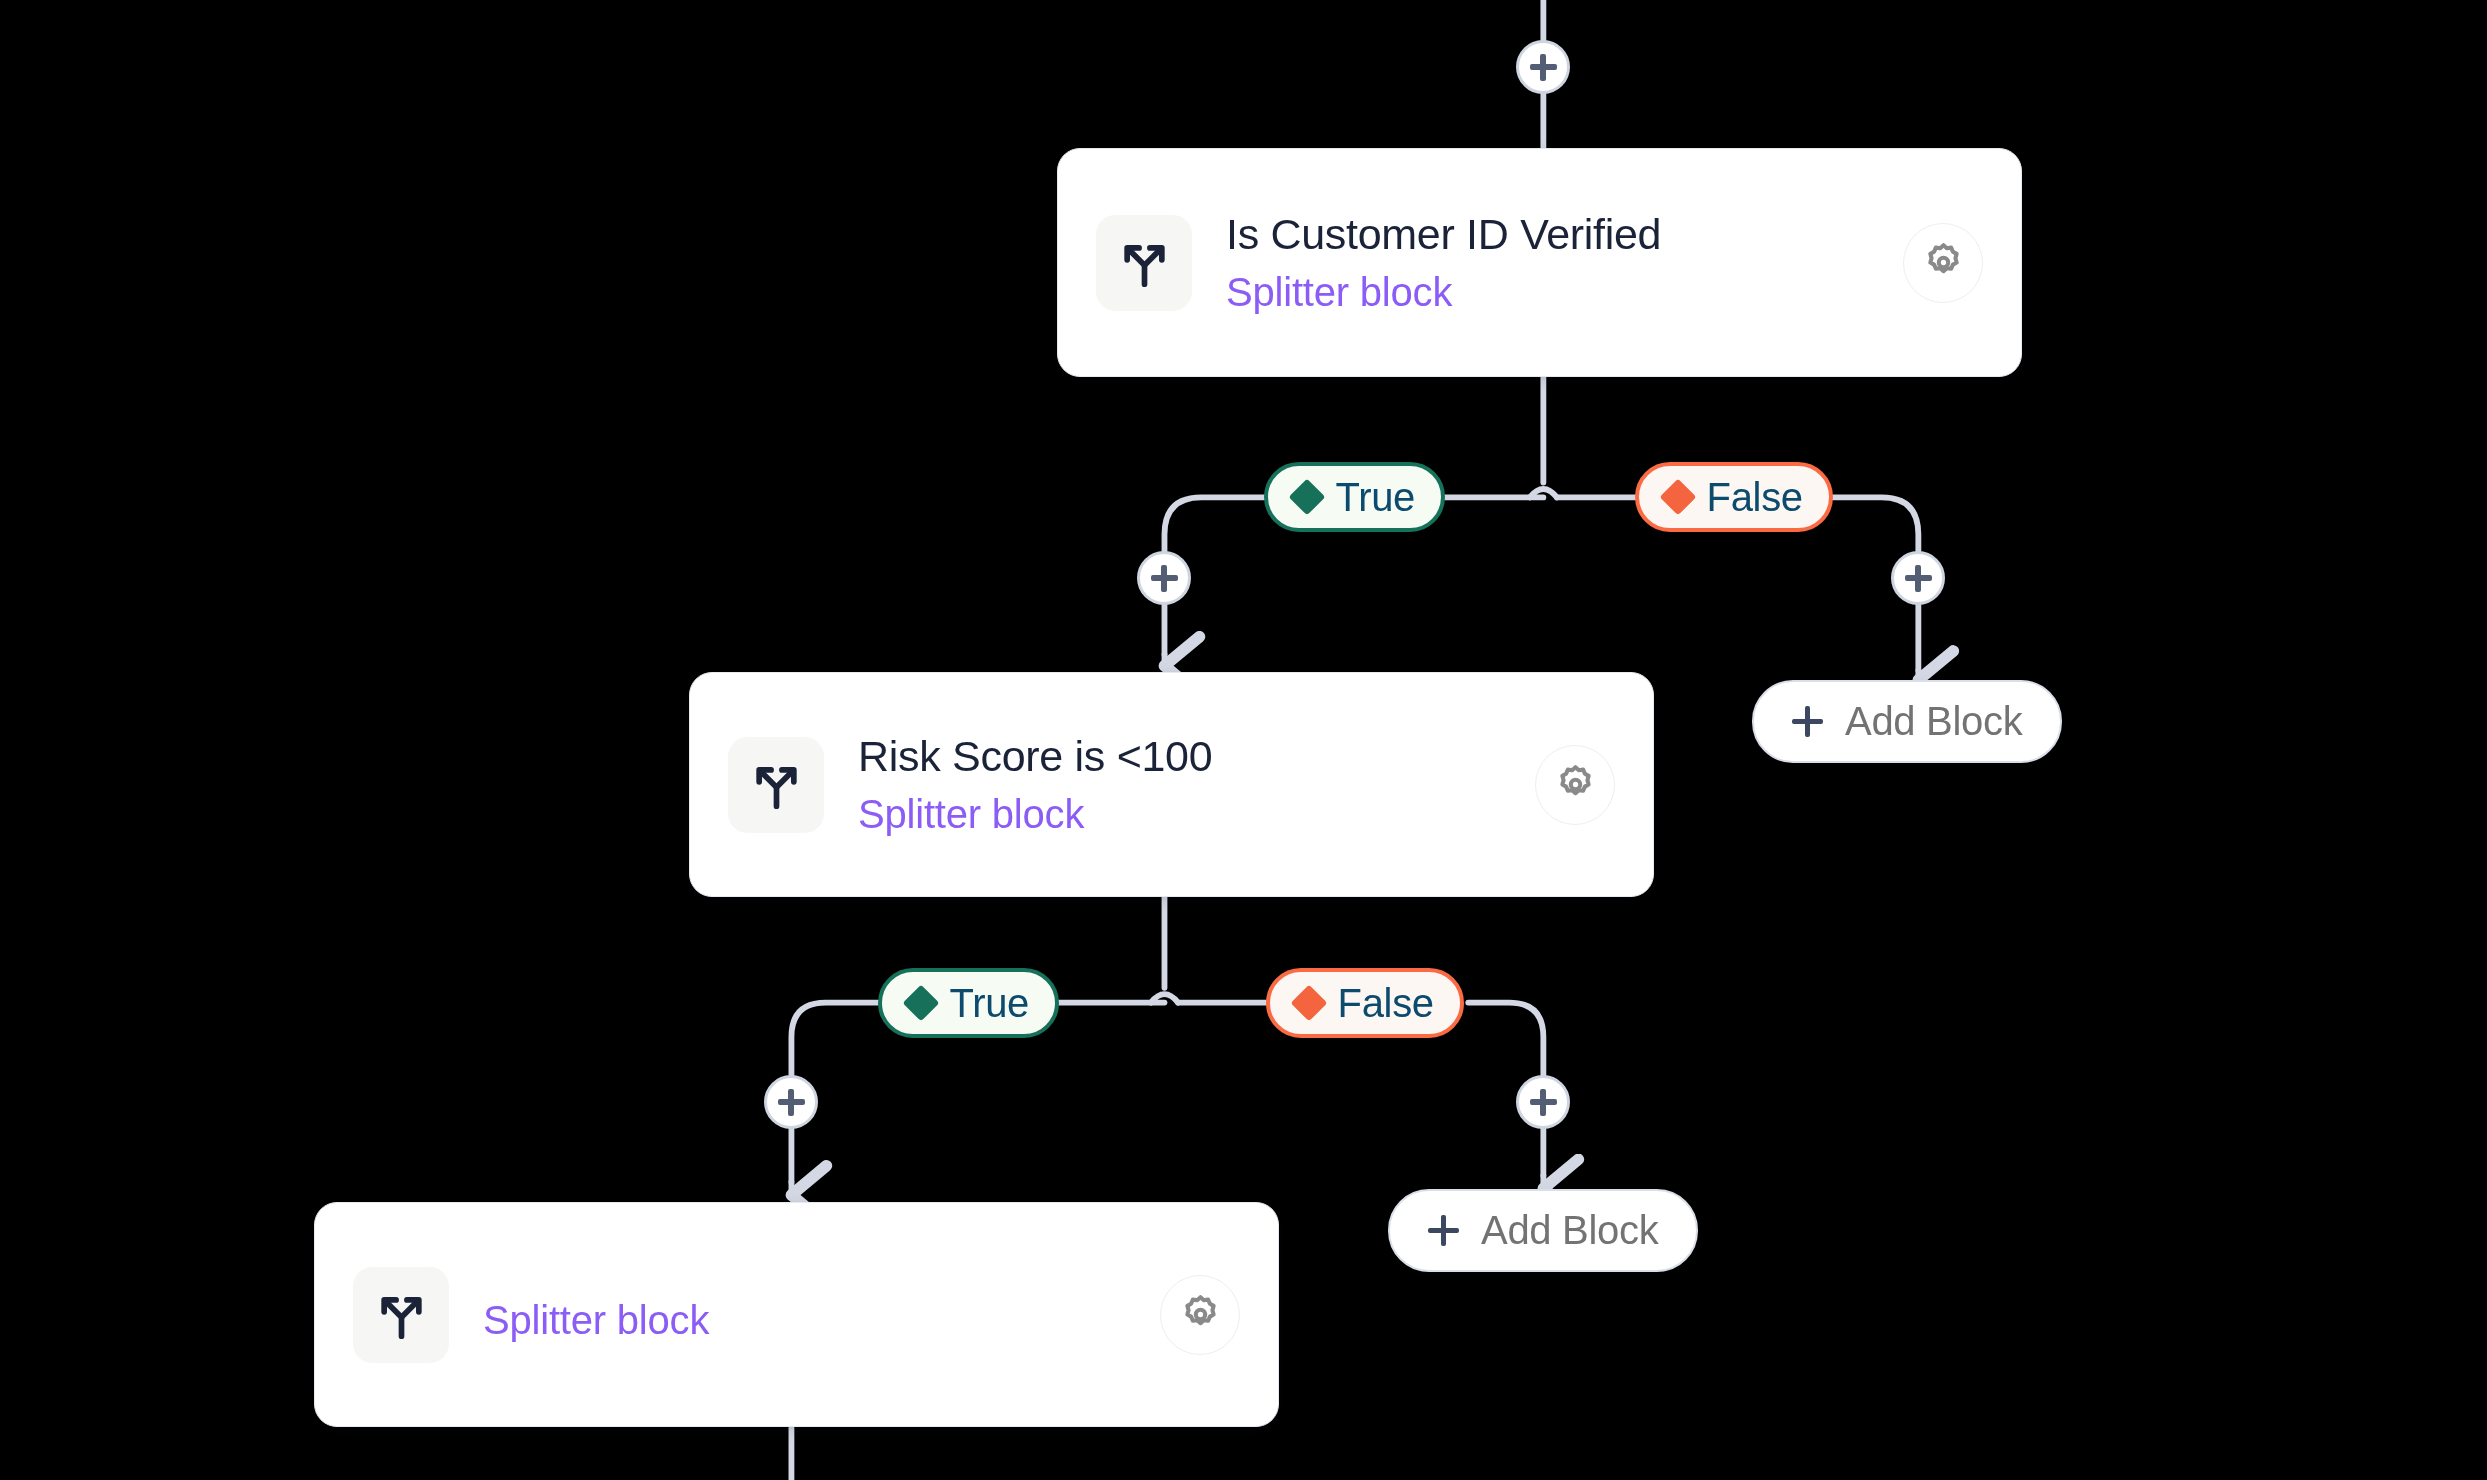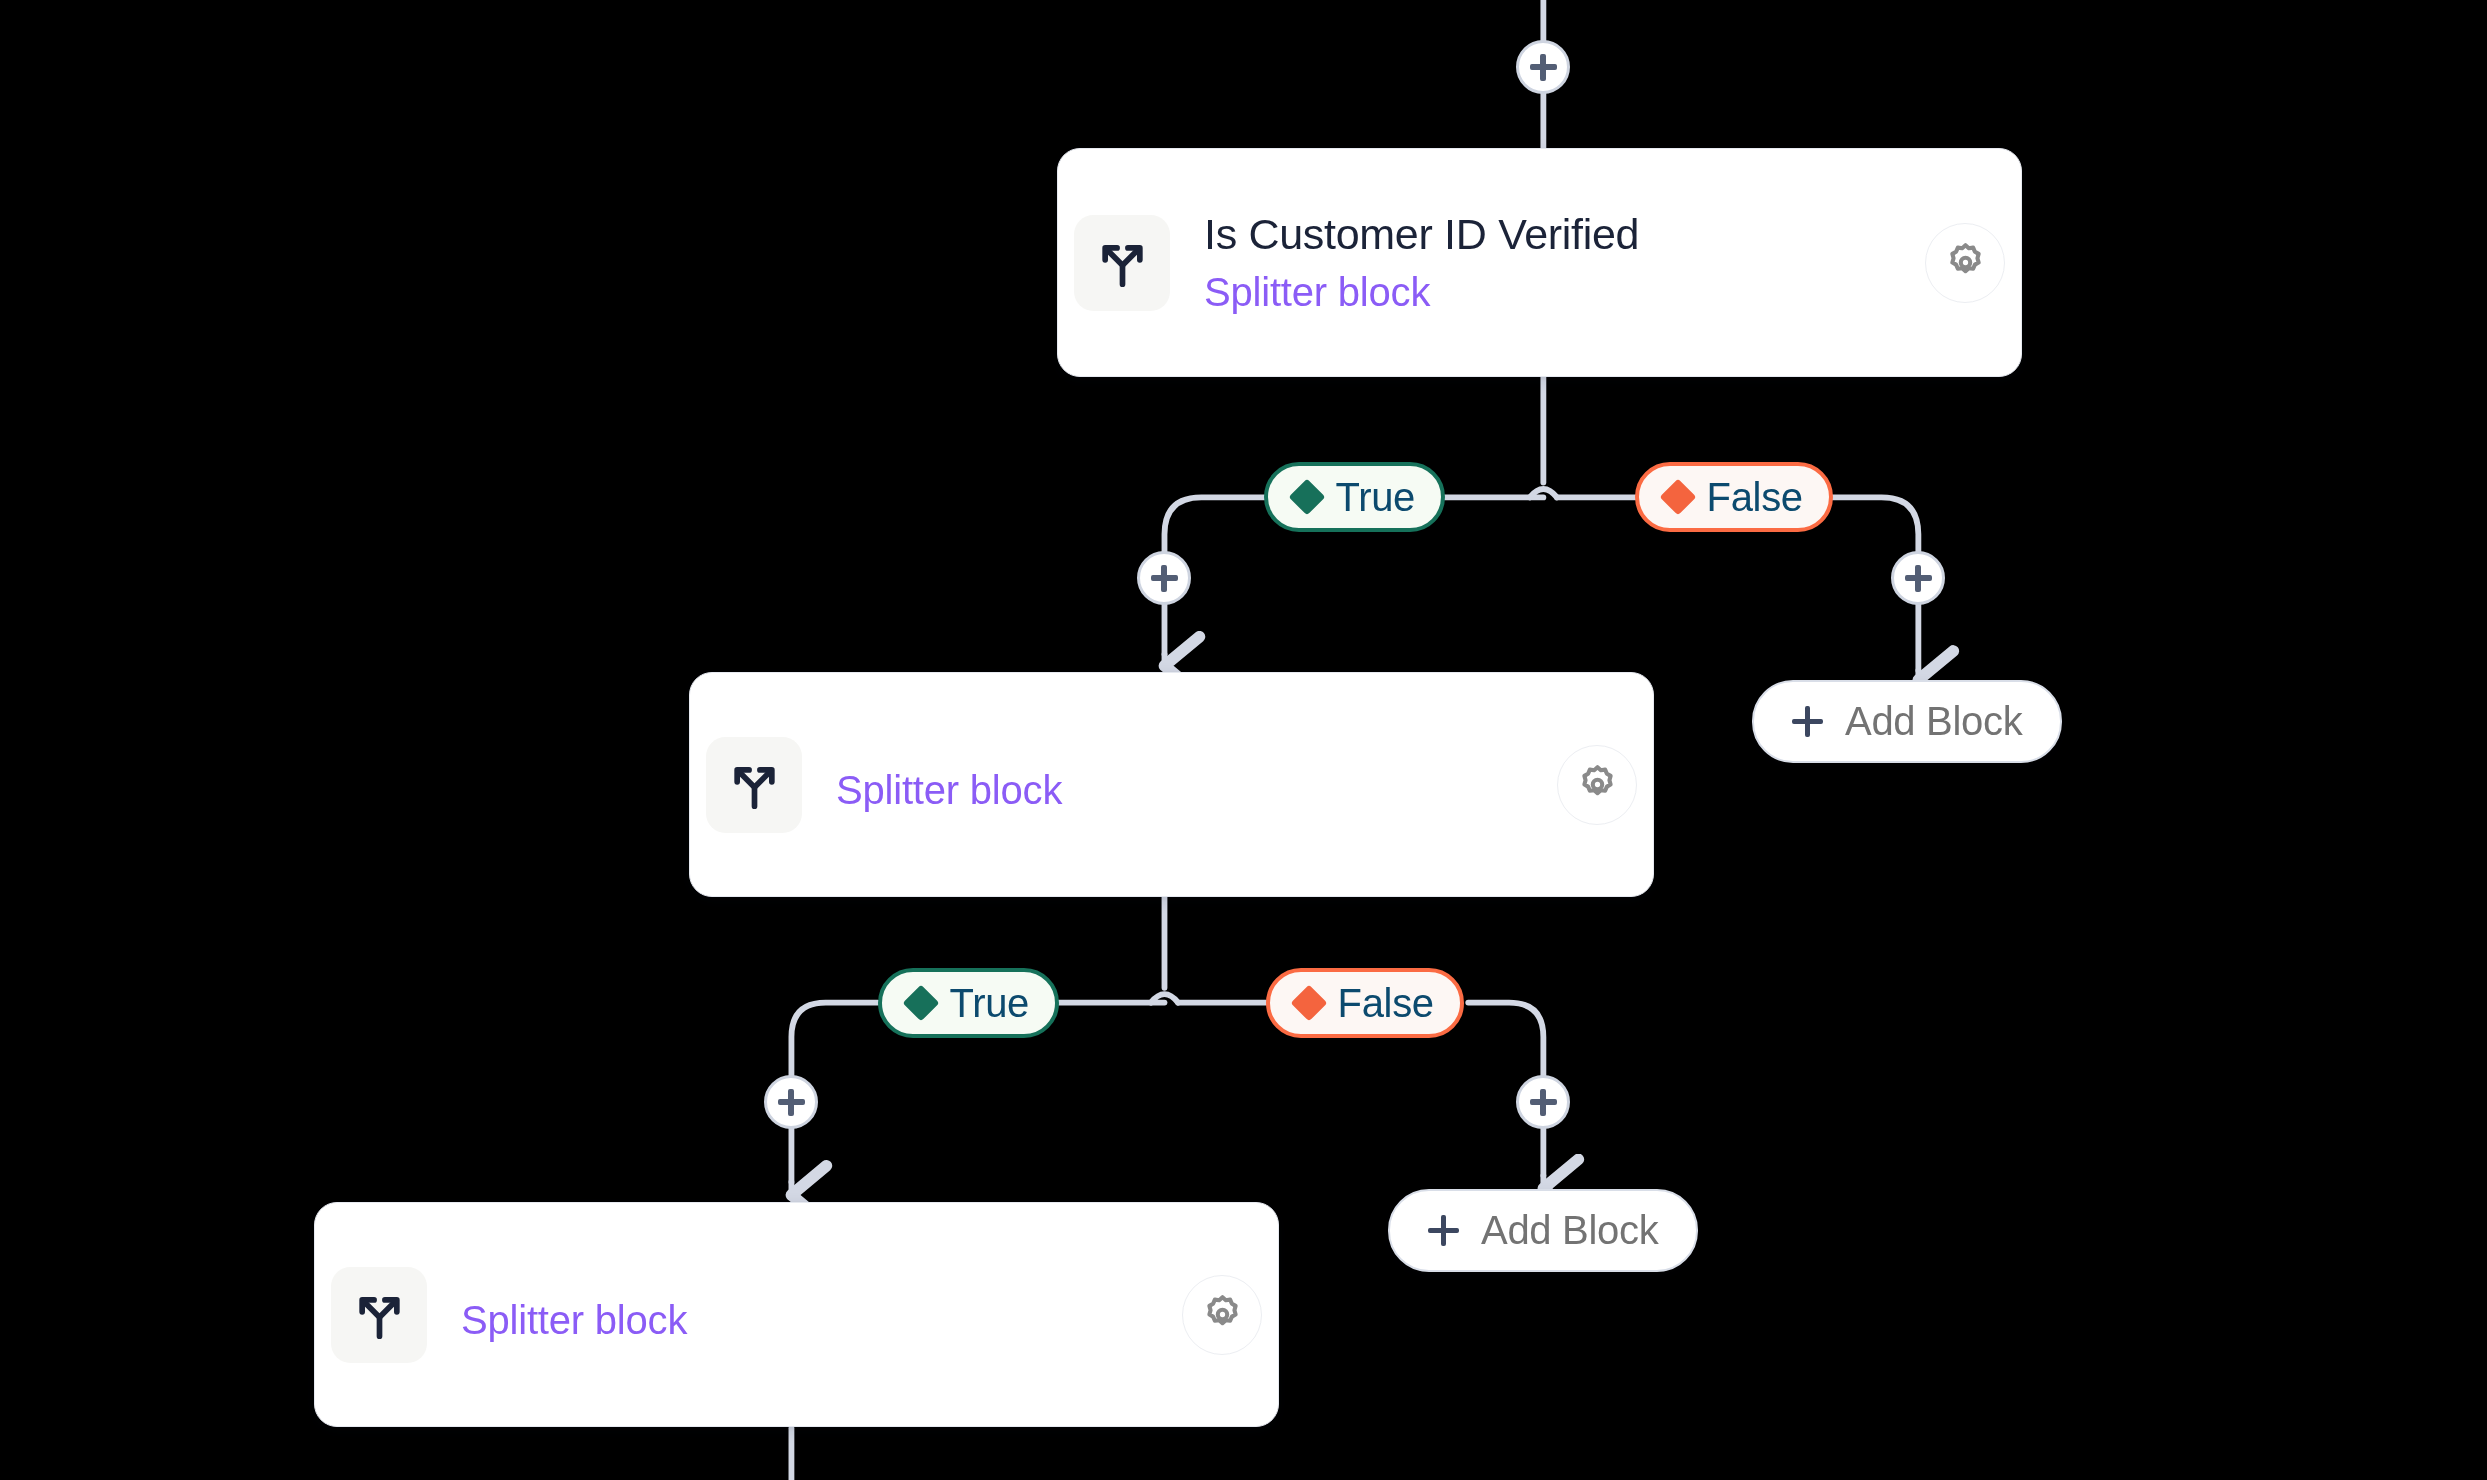--- a/index.html
+++ b/index.html
@@ -26,21 +26,21 @@
 
   
   .block {
     position: absolute;
     background: #ffffff;
     border: 1.9px solid #e6e9f0;
     border-radius: 23px;
     box-shadow: 0 3.9px 14.2px rgba(20,26,45,0.10), 0 1.3px 3.2px rgba(20,26,45,0.06);
     display: flex;
     align-items: center;
-    padding: 0 16px;
+    padding: 0 38px;
   }
   .block-icon-box {
     width: 96px;
     height: 96px;
     min-width: 96px;
     background: #f6f6f4;
     border-radius: 19.4px;
     display: flex;
     align-items: center;
     justify-content: center;
@@ -267,20 +267,21 @@
   <div class="block" style="left:689px; top:672px; width:965px; height:225px;">
     <div class="block-icon-box">
       <svg width="65" height="65" viewBox="0 0 24 24" fill="none" stroke="#1b2338" stroke-width="2.1" stroke-linecap="round" stroke-linejoin="round">
         <path d="M12 20 V 13 L6.4 7.4"></path>
         <path d="M12 13 L17.6 7.4"></path>
         <path d="M5.6 11 V 6.6 H 10"></path>
         <path d="M14 6.6 H 18.4 V 11"></path>
       </svg>
     </div>
     <div class="block-texts">
+      <div class="block-title">Risk Score is &lt;100</div>
       <div class="block-subtitle">Splitter block</div>
     </div>
     <div class="gear-btn">
       <svg width="47" height="47" viewBox="0 0 24 24" fill="none" stroke="#8a8a8a" stroke-width="2.1" stroke-linecap="round" stroke-linejoin="round">
         <path d="M12 3.2 l1.7 1.5 2.2 -0.3 0.9 2.1 1.9 1.1 -0.6 2.2 0.6 2.2 -1.9 1.1 -0.9 2.1 -2.2 -0.3 -1.7 1.5 -1.7 -1.5 -2.2 0.3 -0.9 -2.1 -1.9 -1.1 0.6 -2.2 -0.6 -2.2 1.9 -1.1 0.9 -2.1 2.2 0.3 Z"></path>
         <circle cx="12" cy="12" r="2.4"></circle>
       </svg>
     </div>
   </div>
 

